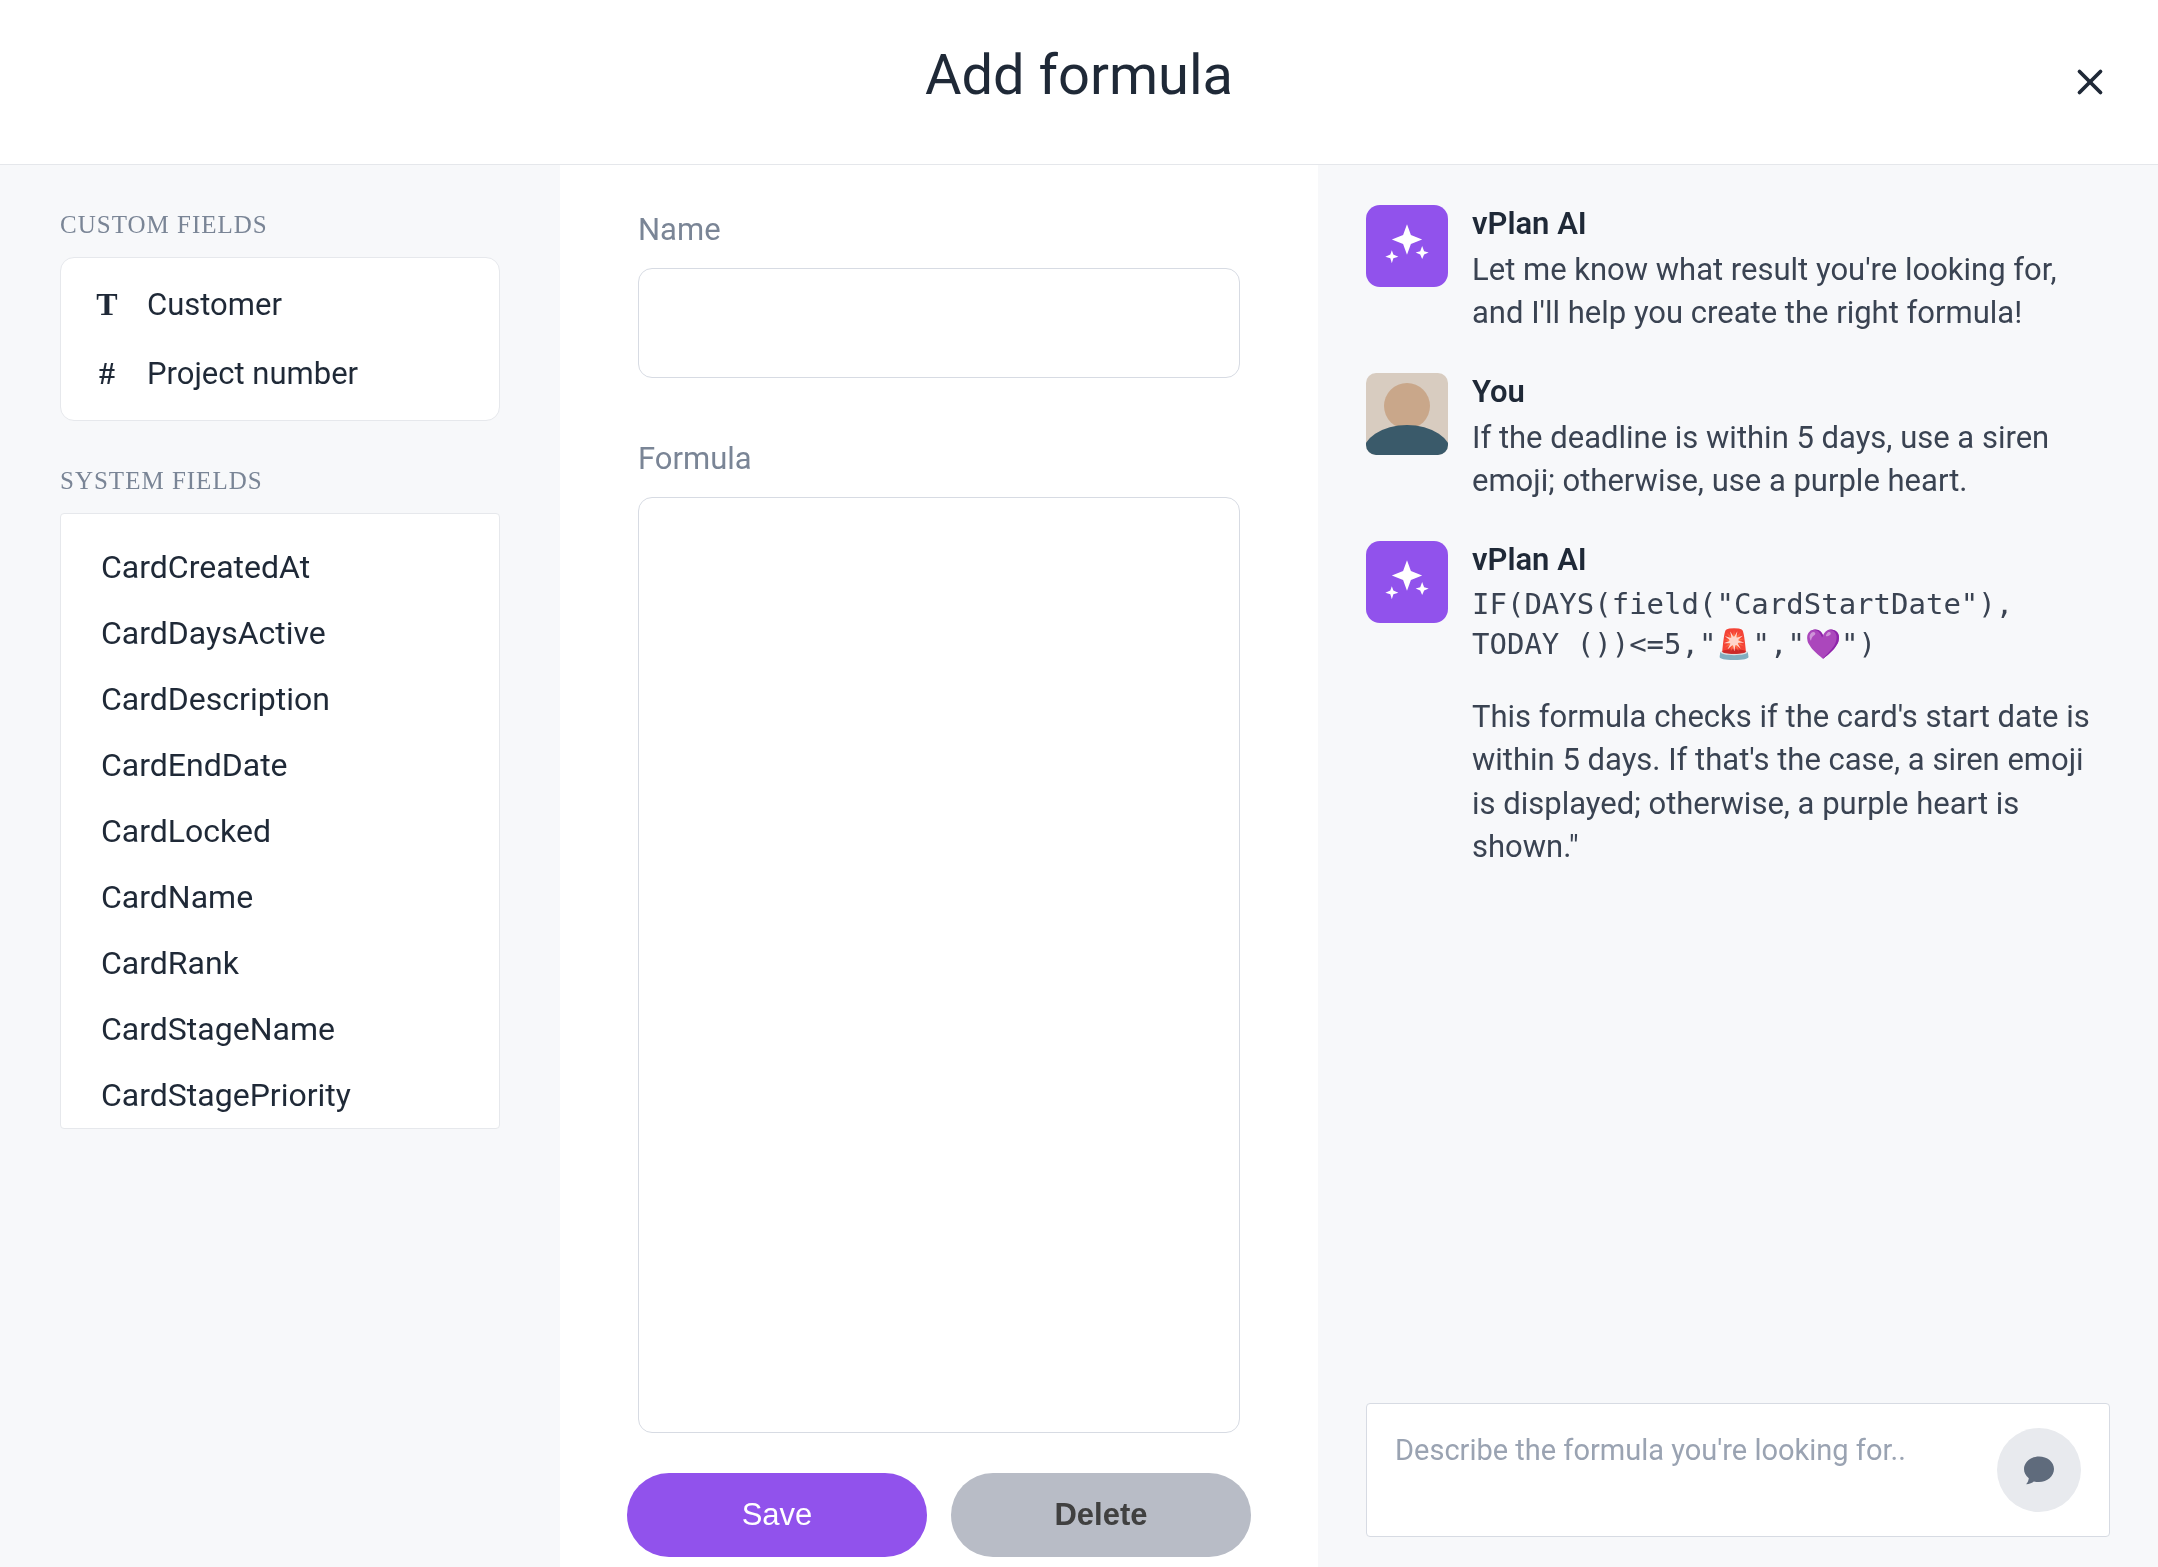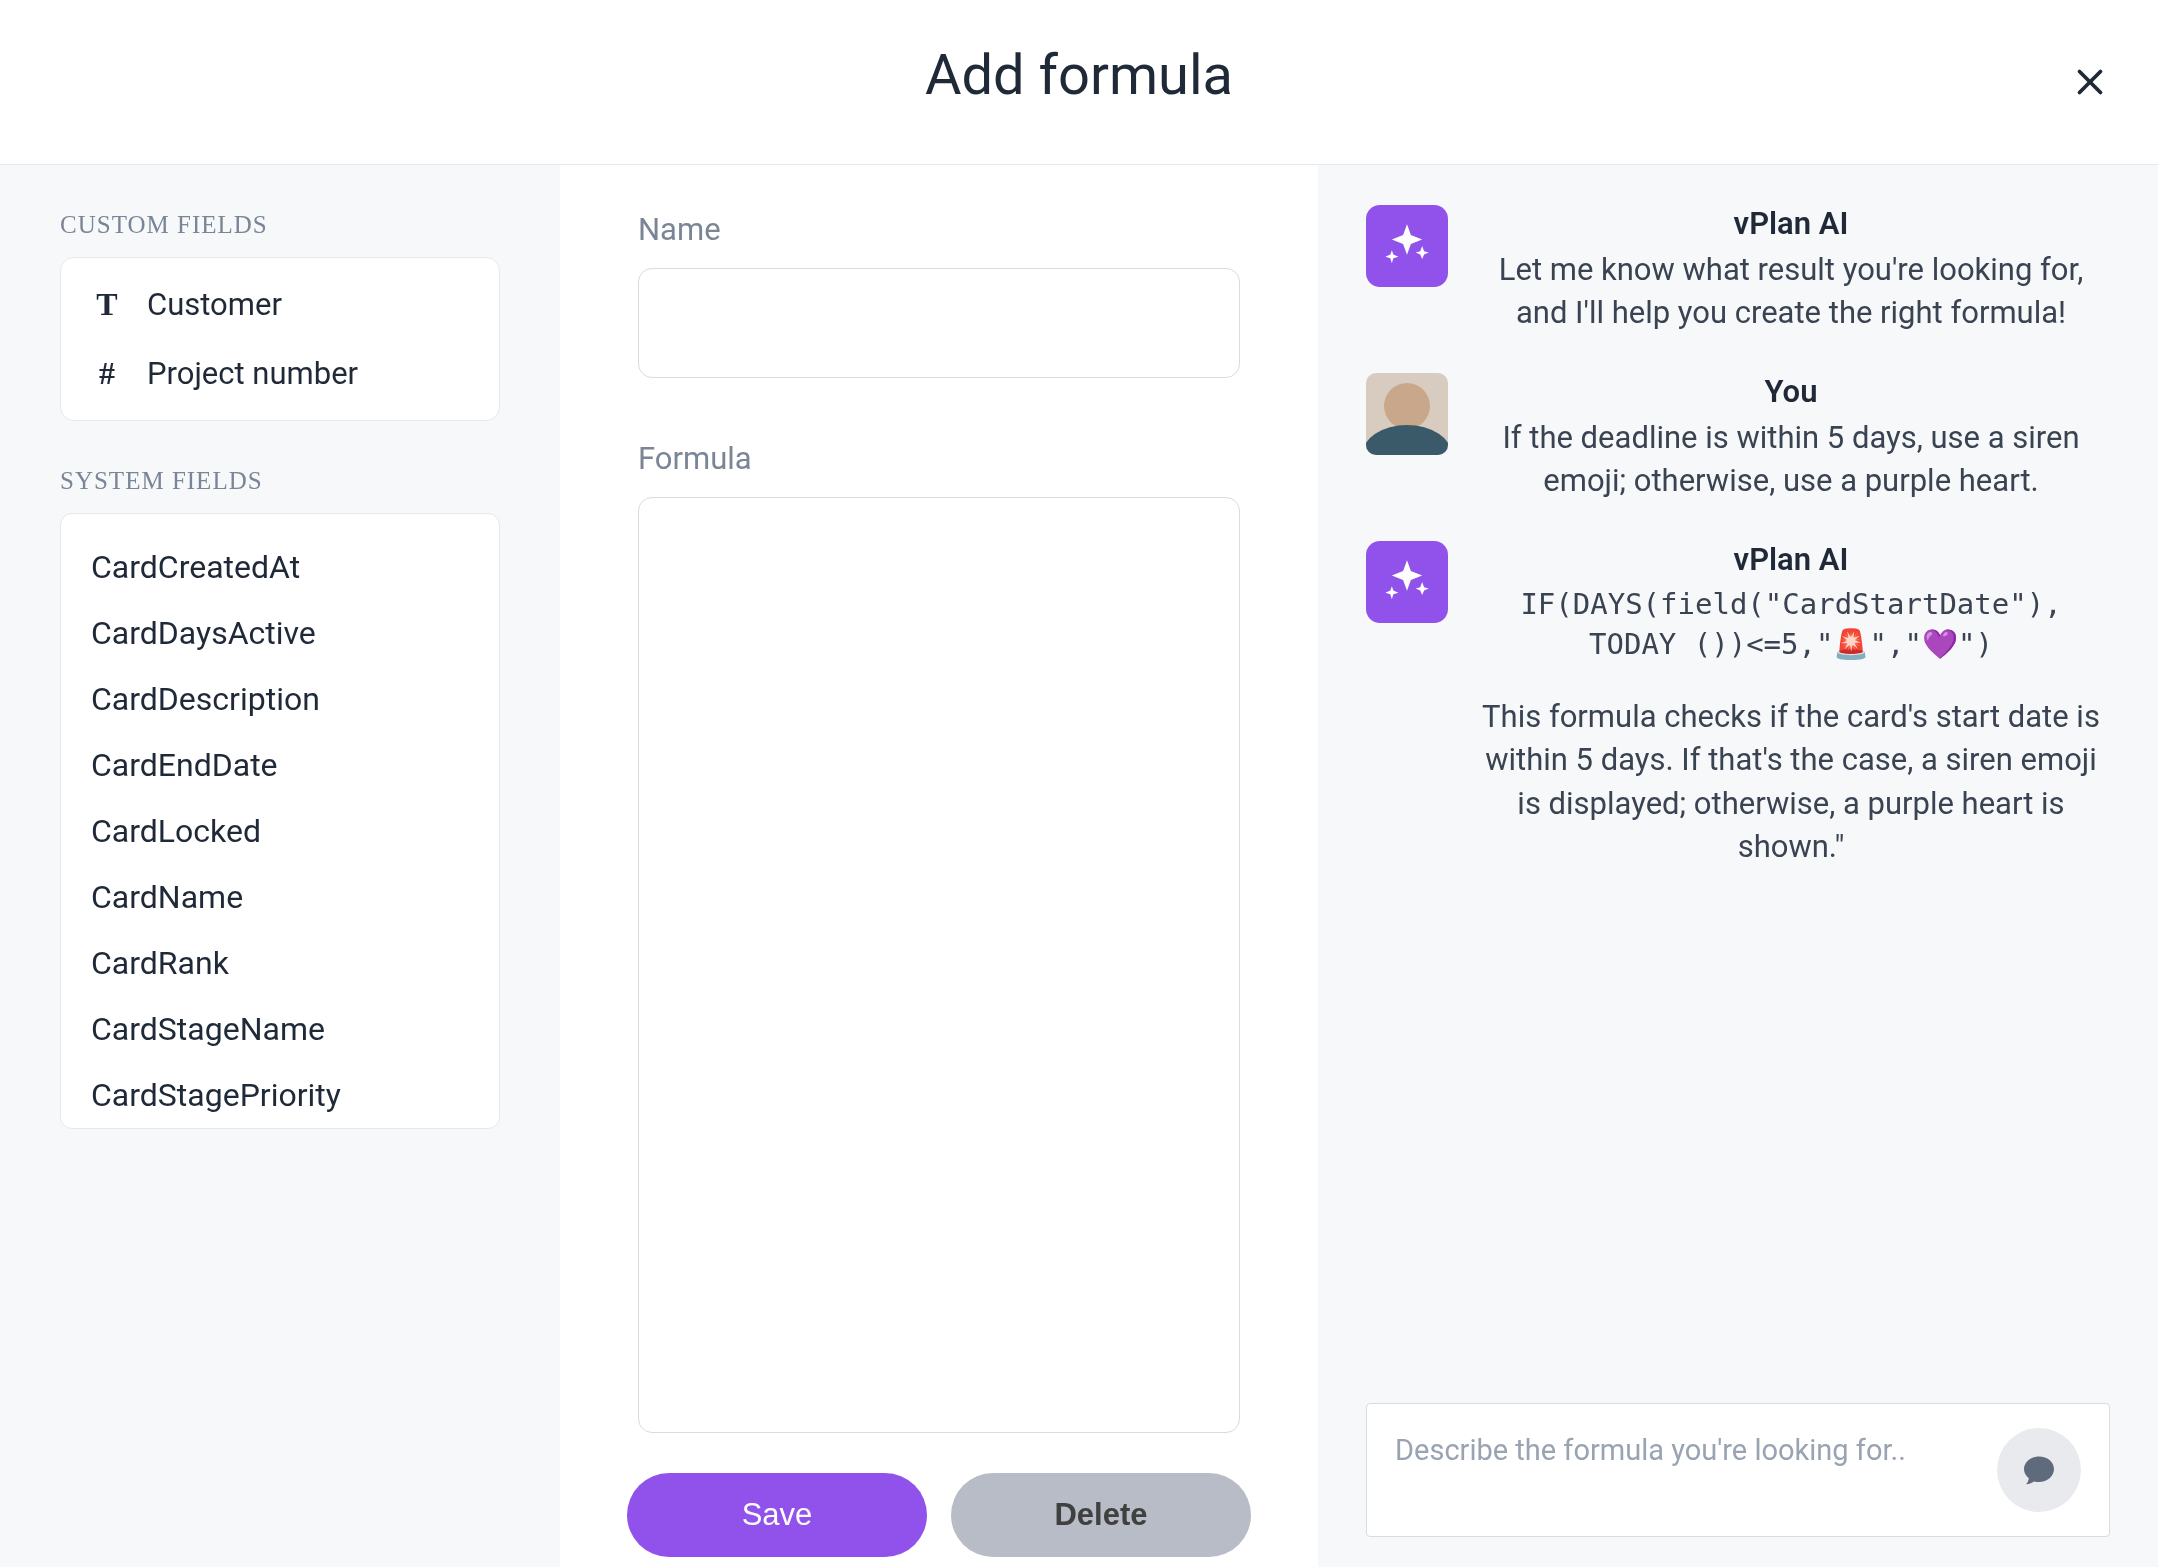--- a/index.html
+++ b/index.html
@@ -85,22 +85,22 @@
     align-items: center;
     justify-content: center;
     font-size: 32px;
     font-weight: 700;
     color: #1f2937;
     font-family: Georgia, "Times New Roman", serif;
   }
   .sys-card {
     background: #ffffff;
     border: 1px solid #e6e8ec;
-    border-radius: 12px;
-    padding: 20px 2px 0;
+    border-radius: 4px;
+    padding: 20px 12px 0;
     overflow: hidden;
   }
   .sys-item {
     padding: 14px 28px;
     font-size: 32px;
     color: #1f2937;
     cursor: pointer;
     white-space: nowrap;
     overflow: hidden;
     text-overflow: ellipsis;
@@ -196,21 +196,21 @@
     width:46px;height:46px;border-radius:50%;
     background:#c9a78a;
     top:10px;left:18px;
   }
   .user-avatar-body{
     position:absolute;
     width:90px;height:60px;border-radius:50% 50% 0 0;
     background:#3a5a6a;
     bottom:-30px;left:-4px;
   }
-  .chat-body { flex: 1; text-align: center; }
+  .chat-body { flex: 1; }
   .chat-name {
     font-size: 31px;
     font-weight: 600;
     color: #1f2937;
     margin-bottom: 6px;
   }
   .chat-text {
     font-size: 31px;
     line-height: 1.4;
     color: #3a4352;

